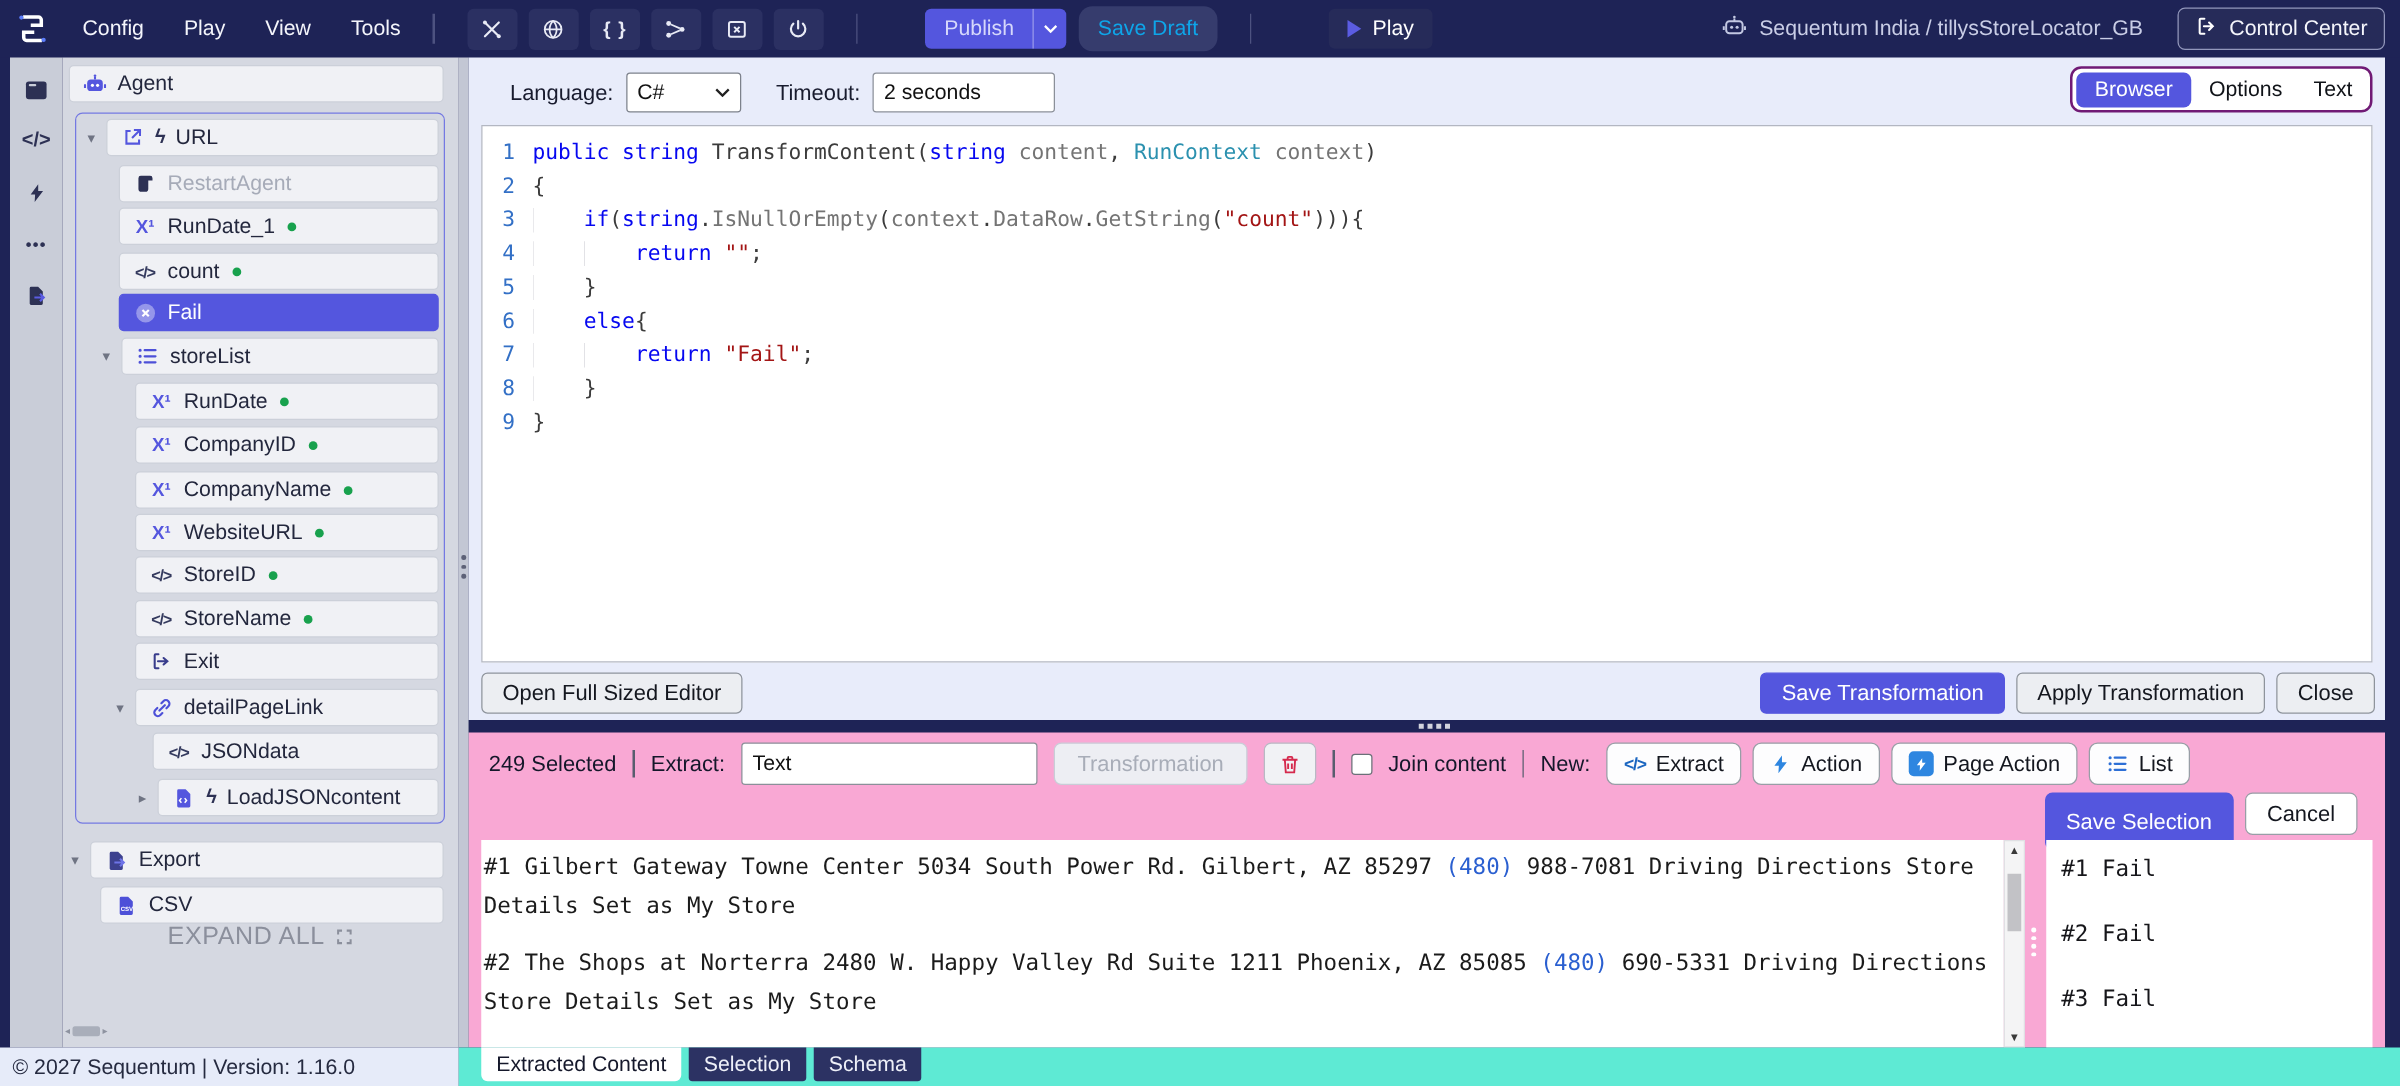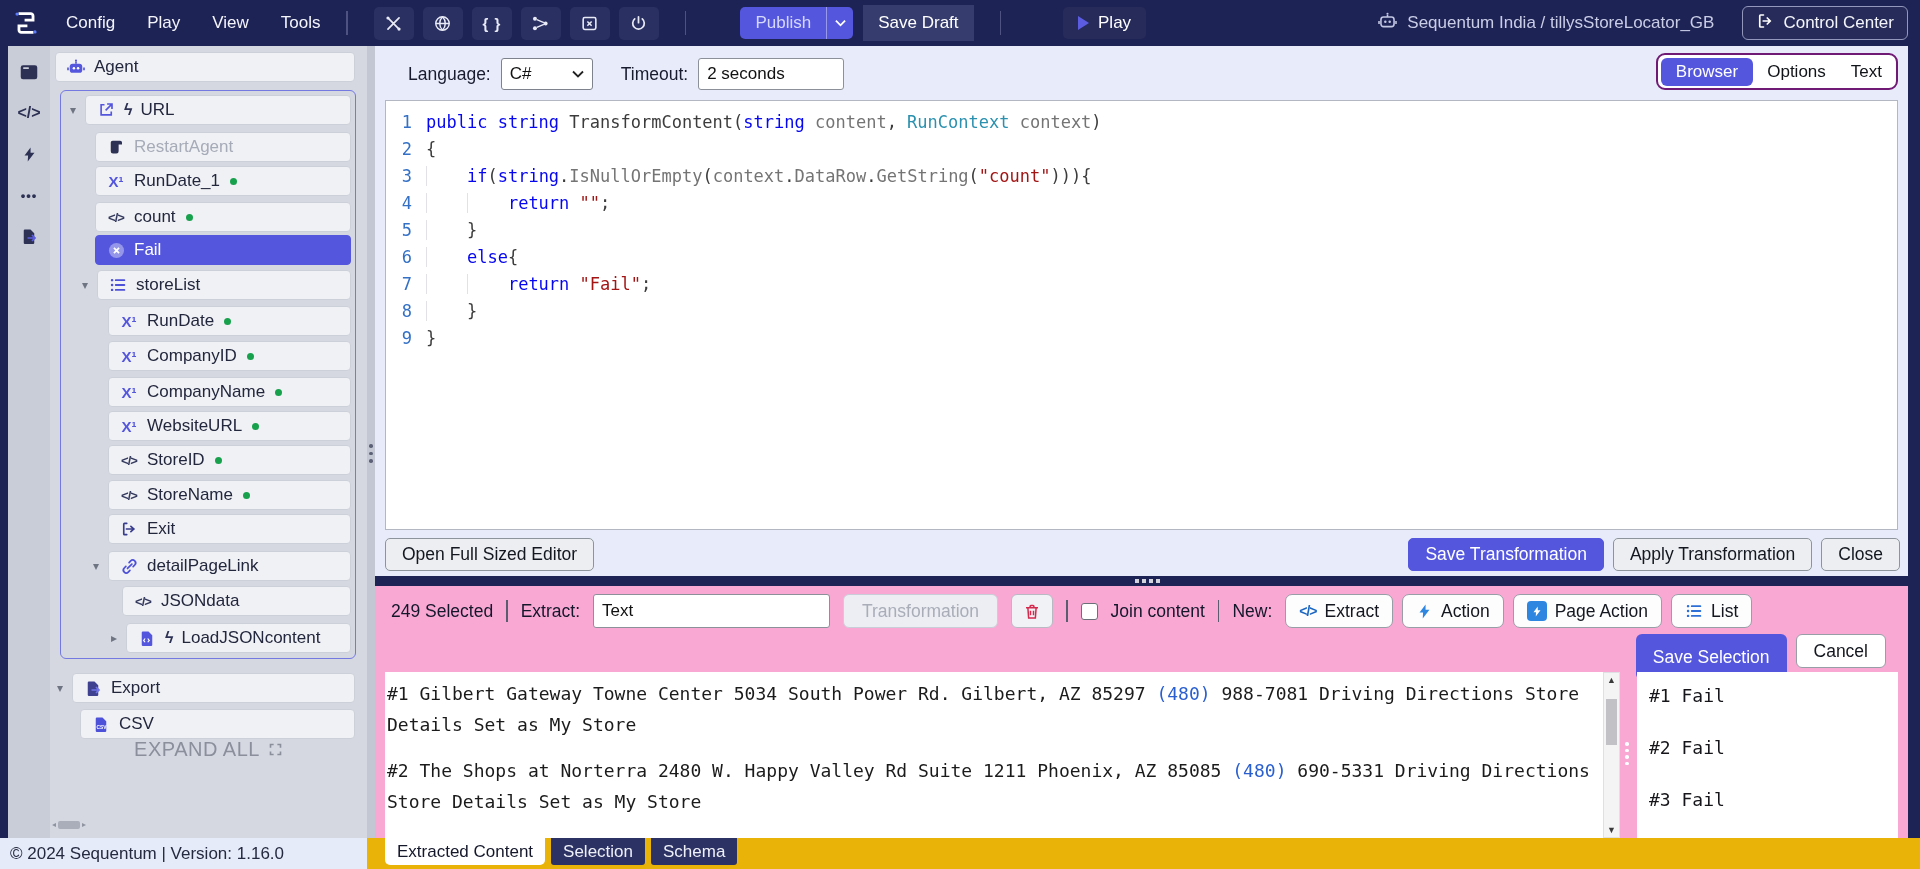--- a/index.html
+++ b/index.html
@@ -11,21 +11,21 @@
   .logo { width:36px; height:36px; display:flex; align-items:center; justify-content:center; margin-right:22px; }
   .menus { display:flex; gap:32px; font-size:17px; color:#f4f5fb; }
   .menus span { cursor:default; }
   .tsep { width:1.5px; height:24px; background:#4d5280; margin:0 26px; }
   .iconbtns { display:flex; gap:9px; }
   .iconbtn { width:40px; height:33px; border-radius:5px; background:#2b3062; display:flex; align-items:center; justify-content:center; }
   .braces { color:#e8eaf5; font-size:15px; font-weight:bold; letter-spacing:1px; }
   .pubbtn { margin-left:28px; height:32px; border-radius:5px; background:#5456de; display:flex; align-items:stretch; overflow:hidden; }
   .pub-main { padding:0 15px; display:flex; align-items:center; color:#d6d8fb; font-size:17px; }
   .pub-caret { width:27px; border-left:1px solid rgba(255,255,255,.4); display:flex; align-items:center; justify-content:center; }
-  .draftbtn { margin-left:10px; height:36px; border-radius:0; background:#363c6d; color:#ffffff; font-size:17px; display:flex; align-items:center; padding:0 15px; }
+  .draftbtn { margin-left:10px; height:36px; border-radius:11px; background:#363c6d; color:#0ea5e9; font-size:17px; display:flex; align-items:center; padding:0 15px; }
   .playbtn { margin-left:36px; height:32px; border-radius:5px; background:#262b59; color:#fff; font-size:17px; display:flex; align-items:center; gap:9px; padding:0 15px; }
   .playtri { width:0; height:0; border-left:11px solid #5b5ce2; border-top:7px solid transparent; border-bottom:7px solid transparent; }
   .tspacer { flex:1; }
   .workspace { display:flex; align-items:center; gap:9px; color:#c9cde6; font-size:17px; }
   .ccbtn { margin-left:28px; height:34px; border-radius:6px; border:1.5px solid #9297bb; background:#262b59; color:#f4f5fb; font-size:17px; display:flex; align-items:center; gap:9px; padding:0 13px; }
 
   
   .leftrail { position:absolute; left:8px; top:46px; width:42px; height:792px; background:#c9cdd8; display:flex; flex-direction:column; align-items:center; gap:17px; padding-top:14px; }
   .railicon { width:26px; height:24px; display:flex; align-items:center; justify-content:center; }
   .railcode { font-size:16px; font-weight:bold; color:#2d3154; }
@@ -104,21 +104,21 @@
   .seg-b { color:#2a5fd0; }
   .vscroll { position:absolute; left:1228px; top:86px; width:17px; height:166px; background:#f4f4f5; border:1px solid #e0e0e4; }
   .vscroll .sarr { position:absolute; left:0; width:15px; text-align:center; font-size:9px; color:#3a3a3a; }
   .vscroll .thumb { position:absolute; left:2px; width:11px; top:26px; height:46px; background:#c2c2c6; }
   .vdots { position:absolute; left:1250px; top:156px; display:flex; flex-direction:column; gap:3px; }
   .vdots i { width:3.5px; height:3.5px; background:#fff; border-radius:50%; }
   .results { position:absolute; left:1262px; right:10px; top:86px; height:166px; background:#fff; font-family:"DejaVu Sans Mono","Liberation Mono",monospace; font-size:18px; line-height:31px; color:#16161a; padding:8px 0 1px 12px; overflow:hidden; }
   .result { margin-bottom:21px; white-space:pre; }
 
   
-  .bottombar { position:absolute; left:367px; top:838px; width:1553px; height:31px; background:#eab308; }
+  .bottombar { position:absolute; left:367px; top:838px; width:1553px; height:31px; background:#5eead4; }
   .btabs { display:flex; gap:6px; padding-left:18px; }
   .btab { height:27px; padding:0 12px; display:flex; align-items:center; font-size:17px; background:#2c3263; color:#eef0f8; border-radius:0 0 3px 3px; }
   .btab.active { background:#fff; color:#15182b; border-radius:0 0 5px 5px; }
 </style>
 </head>
 <body>
 
 <div class="topbar">
   <div class="logo">
     <svg width="30" height="30" viewBox="0 0 32 32">
@@ -449,21 +449,21 @@
             <path d="M6 2.5 h8 l5 5 v13 a1.5 1.5 0 0 1 -1.5 1.5 h-11 a1.5 1.5 0 0 1 -1.5 -1.5 v-16.5 a1.5 1.5 0 0 1 1.5 -1.5 z" fill="#4d50d8"></path>
             <text x="6" y="18" font-size="6.5" font-family="sans-serif" font-weight="bold" fill="#fff">CSV</text>
           </svg>
         </span>
         <span class="tlabel">CSV</span>
       </div>
     </div>
   </div>
 
 <div class="leftfooter">
-  <span>© 2024 Sequentum | Version: 1.16.0</span>
+  <span>© 2027 Sequentum | Version: 1.16.0</span>
 </div>
 
 <div class="vsplit">
     <div class="dots">
       <i></i>
       <i></i>
       <i></i>
     </div>
   </div>
 <div class="hsplit">

